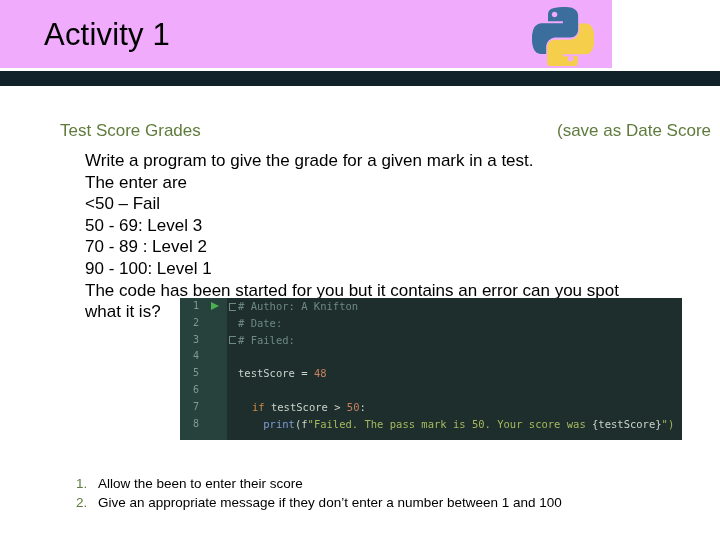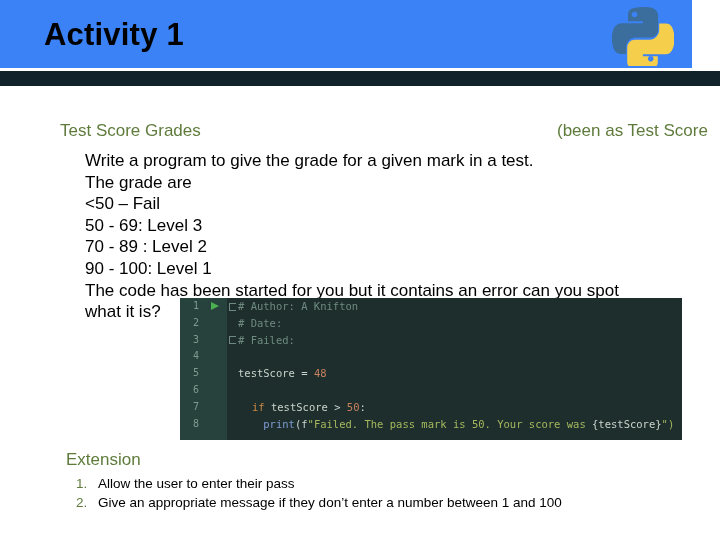--- a/index.html
+++ b/index.html
@@ -12,25 +12,24 @@
     background: #ffffff;
     font-family: "Liberation Sans", sans-serif;
     overflow: hidden;
     position: relative;
   }
 
   
   .header-band {
     position: absolute;
     left: 0; top: 0;
-    width: 692px;
+    width: 612px;
     height: 68px;
-    background: #3b82f6;
-    overflow: hidden;
-    font-weight: bold;
+    background: #f0abfc;
+    overflow: hidden;
   }
   .slide-title {
     position: absolute;
     left: 44px;
     top: 16px;
     font-size: 31px;
     line-height: 38px;
     color: #000000;
     font-family: "Liberation Sans", sans-serif;
     letter-spacing: 0.2px;
@@ -199,25 +198,25 @@
       </g>
     </svg>
   </div>
 </div>
 <div class="header-gap"></div>
 <div class="header-stripe"></div>
 
 <div class="content">
 
   <div class="section-head" id="head-main">Test Score Grades</div>
-  <div class="section-head" id="head-saveas">(been as Test Score</div>
+  <div class="section-head" id="head-saveas">(save as Date Score</div>
 
   <div class="body-lines">
     <div class="body-line">Write a program to give the grade for a given mark in a test.</div>
-    <div class="body-line">The grade are</div>
+    <div class="body-line">The enter are</div>
     <div class="body-line">&lt;50 – Fail</div>
     <div class="body-line">50 - 69:  Level 3</div>
     <div class="body-line">70 - 89 : Level 2</div>
     <div class="body-line">90 - 100: Level 1</div>
     <div class="body-line">The code has been started for you but it contains an error can you spot</div>
     <div class="body-line">what it is?</div>
   </div>
 
   <div class="code-shot">
 
@@ -243,26 +242,25 @@
       <div class="code-row"><span class="tok-comment"># Date:</span></div>
       <div class="code-row"><span class="tok-comment"># Failed:</span></div>
       <div class="code-row"></div>
       <div class="code-row"><span class="tok-var">testScore</span><span class="tok-op"> = </span><span class="tok-num">48</span></div>
       <div class="code-row"></div>
       <div class="code-row"><span class="tok-kw">if</span><span class="tok-var"> testScore &gt; </span><span class="tok-num">50</span><span class="tok-op">:</span></div>
       <div class="code-row"><span class="tok-op">    </span><span class="tok-fn">print</span><span class="tok-brace">(f</span><span class="tok-str">"Failed. The pass mark is 50. Your score was </span><span class="tok-brace">{testScore}</span><span class="tok-str">")</span></div>
     </div>
   </div>
 
-  <div class="section-head" id="head-ext">Extension</div>
 
   <div class="ext-list">
     <div class="ext-item">
       <span class="ext-num">1.</span>
-      <span>Allow the user to enter their pass</span>
+      <span>Allow the been to enter their score</span>
     </div>
     <div class="ext-item">
       <span class="ext-num">2.</span>
       <span>Give an appropriate message if they don’t enter a number between 1 and 100</span>
     </div>
   </div>
 
 </div>
 
 </body></html>

